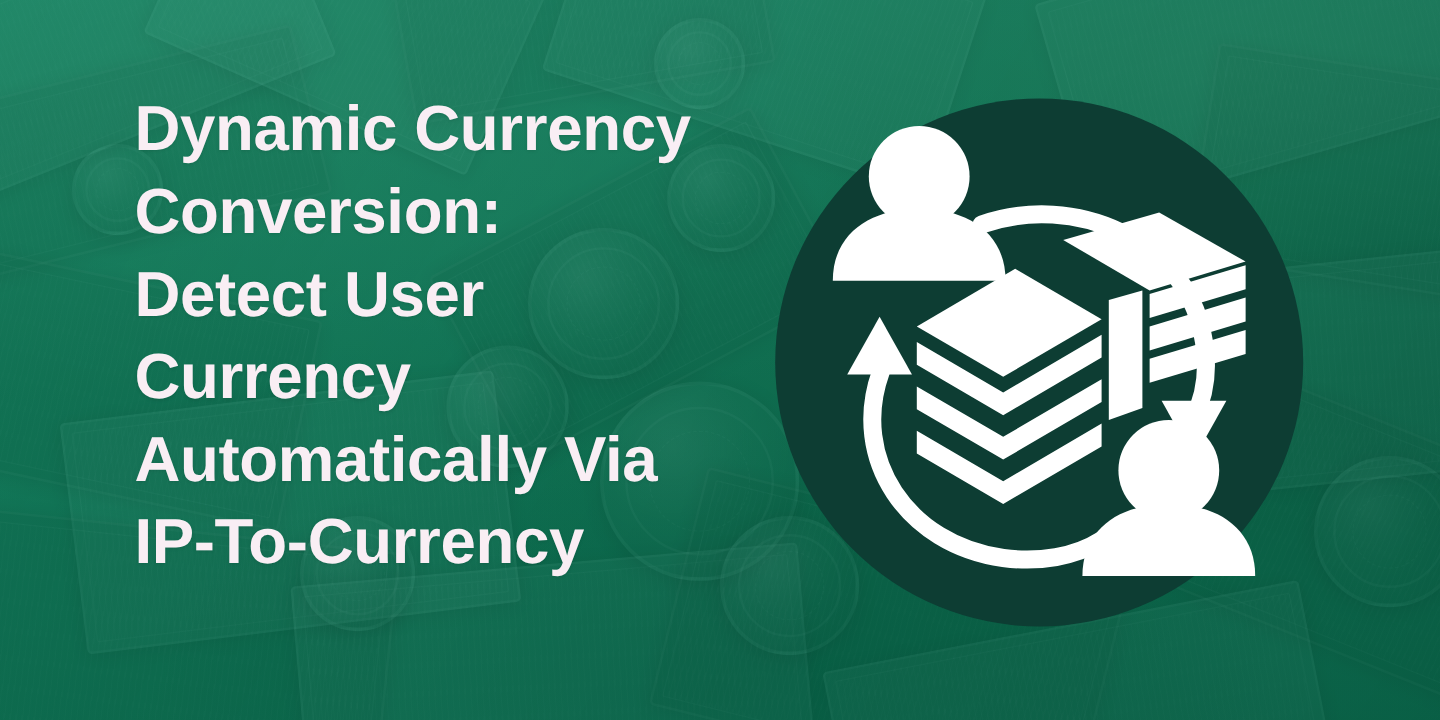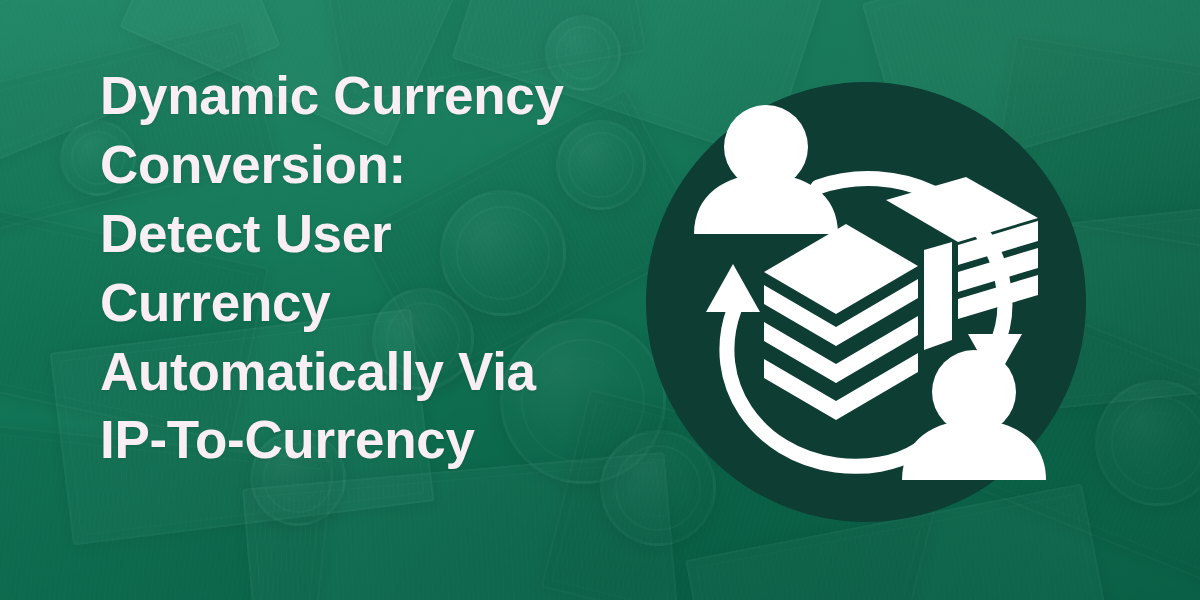--- a/index.html
+++ b/index.html
@@ -96,21 +96,21 @@
       rgba(18,128,99,0.22) 55%,
       rgba(10,110,85,0.32) 100%);
   }
 
   
   .headline {
     position: absolute;
     left: 100px;
     top: 62px;
     width: 570px;
-    margin: 0;
+    margin: 12px;
     color: #f9eef4;
     font-size: 53px;
     line-height: 1.30;
     font-weight: 700;
     letter-spacing: -0.3px;
     white-space: pre-line;
     text-shadow: 0 1px 3px rgba(0,0,0,0.10);
   }
 
   

